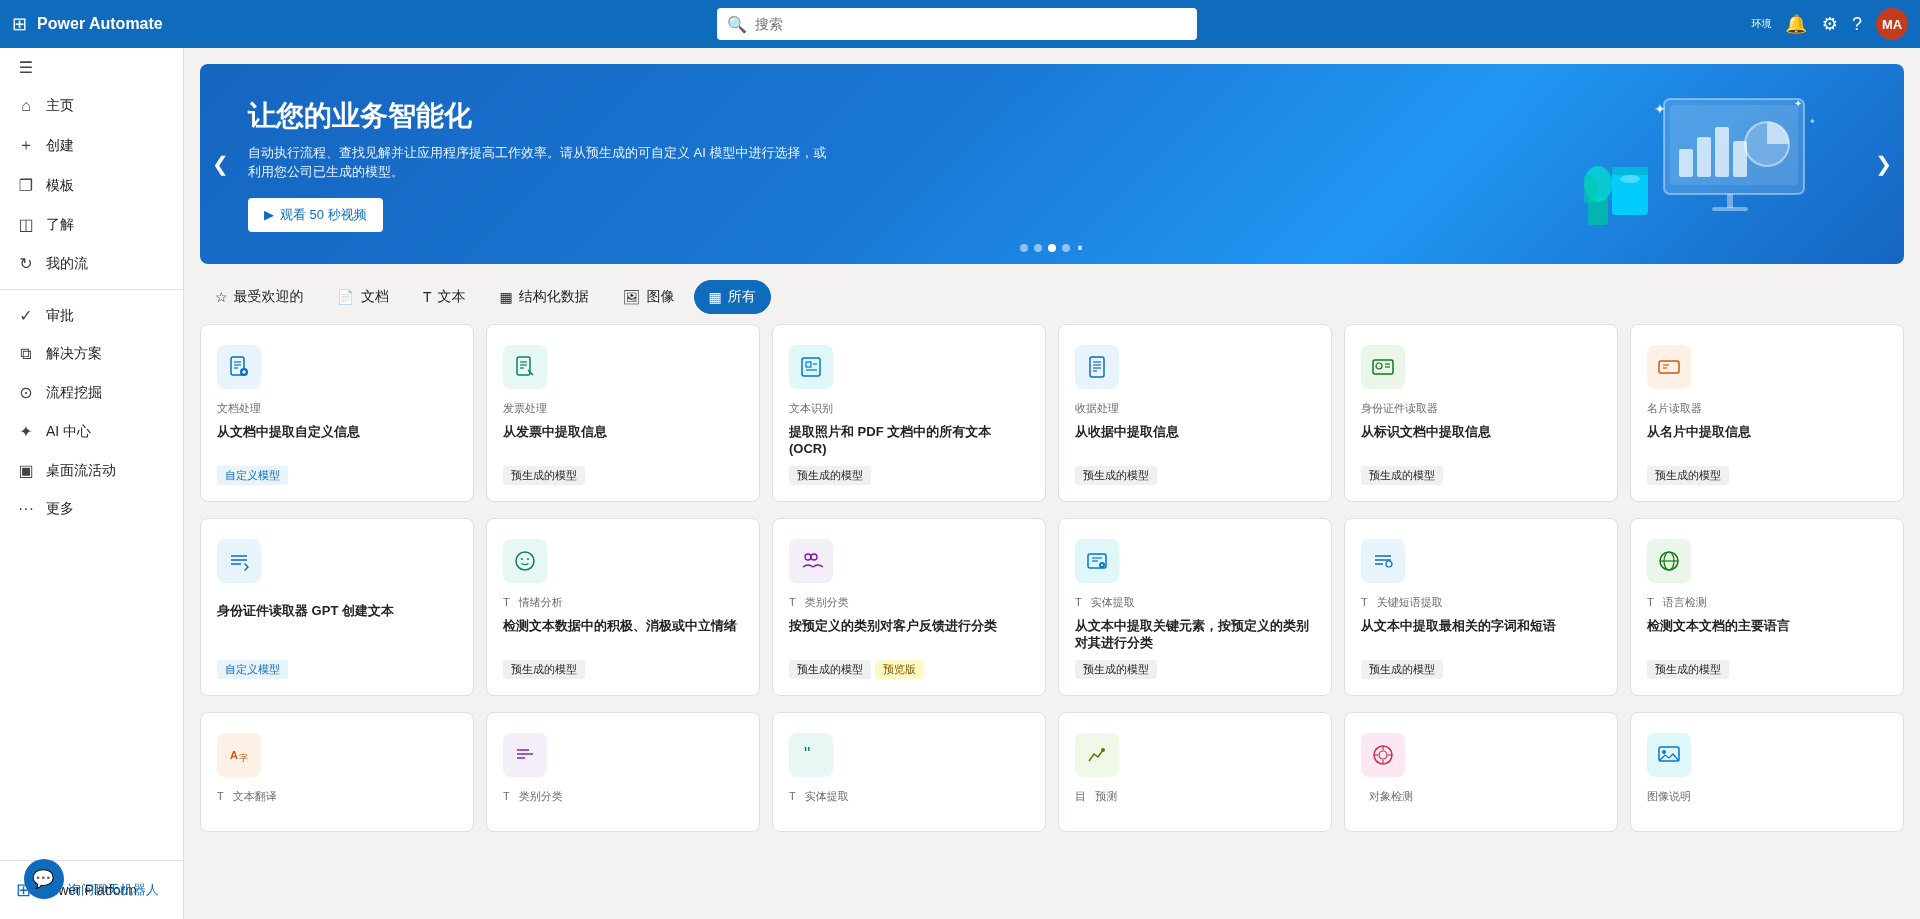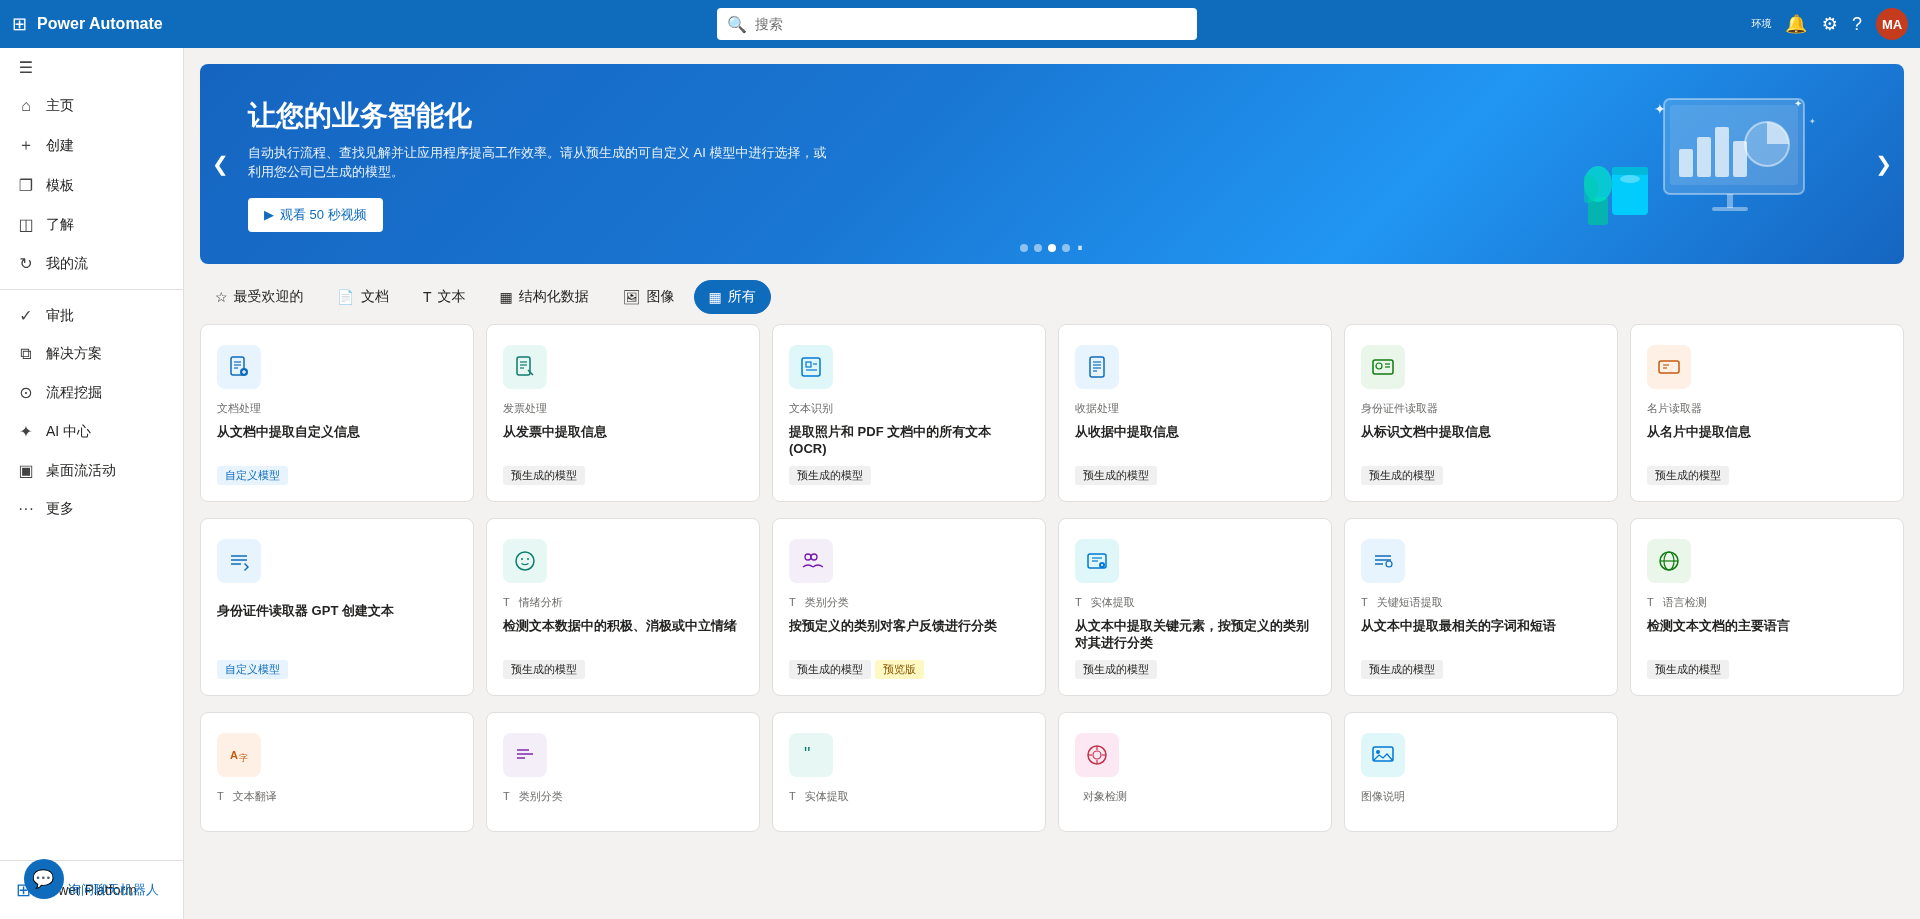--- a/index.html
+++ b/index.html
@@ -598,20 +598,29 @@
 
       <div class="card" style="min-height:120px;">
         <div class="card-icon-wrap icon-teal">
           <svg width="24" height="24" viewBox="0 0 24 24" fill="none">
               <text x="5" y="17" font-size="18" fill="#107c6e">"</text>
             </svg>
         </div>
         <div class="card-category" style="font-size:11px;color:#6e6d6b;">T &nbsp; 实体提取</div>
       </div>
 
+      <div class="card" style="min-height:120px;">
+        <div class="card-icon-wrap icon-lime">
+          <svg width="24" height="24" viewBox="0 0 24 24" fill="none">
+              <polyline points="4,18 9,11 13,14 18,7" stroke="#537b06" stroke-width="1.5" fill="none"></polyline>
+              <circle cx="18" cy="7" r="2" fill="#537b06"></circle>
+            </svg>
+        </div>
+        <div class="card-category" style="font-size:11px;color:#6e6d6b;">目 &nbsp; 预测</div>
+      </div>
 
       <div class="card" style="min-height:120px;">
         <div class="card-icon-wrap icon-pink">
           <svg width="24" height="24" viewBox="0 0 24 24" fill="none">
               <circle cx="12" cy="12" r="9" stroke="#c4314b" stroke-width="1.5"></circle>
               <circle cx="12" cy="12" r="4" stroke="#c4314b" stroke-width="1.2"></circle>
               <line x1="12" y1="3" x2="12" y2="7" stroke="#c4314b" stroke-width="1.2"></line>
               <line x1="12" y1="17" x2="12" y2="21" stroke="#c4314b" stroke-width="1.2"></line>
               <line x1="3" y1="12" x2="7" y2="12" stroke="#c4314b" stroke-width="1.2"></line>
               <line x1="17" y1="12" x2="21" y2="12" stroke="#c4314b" stroke-width="1.2"></line>

